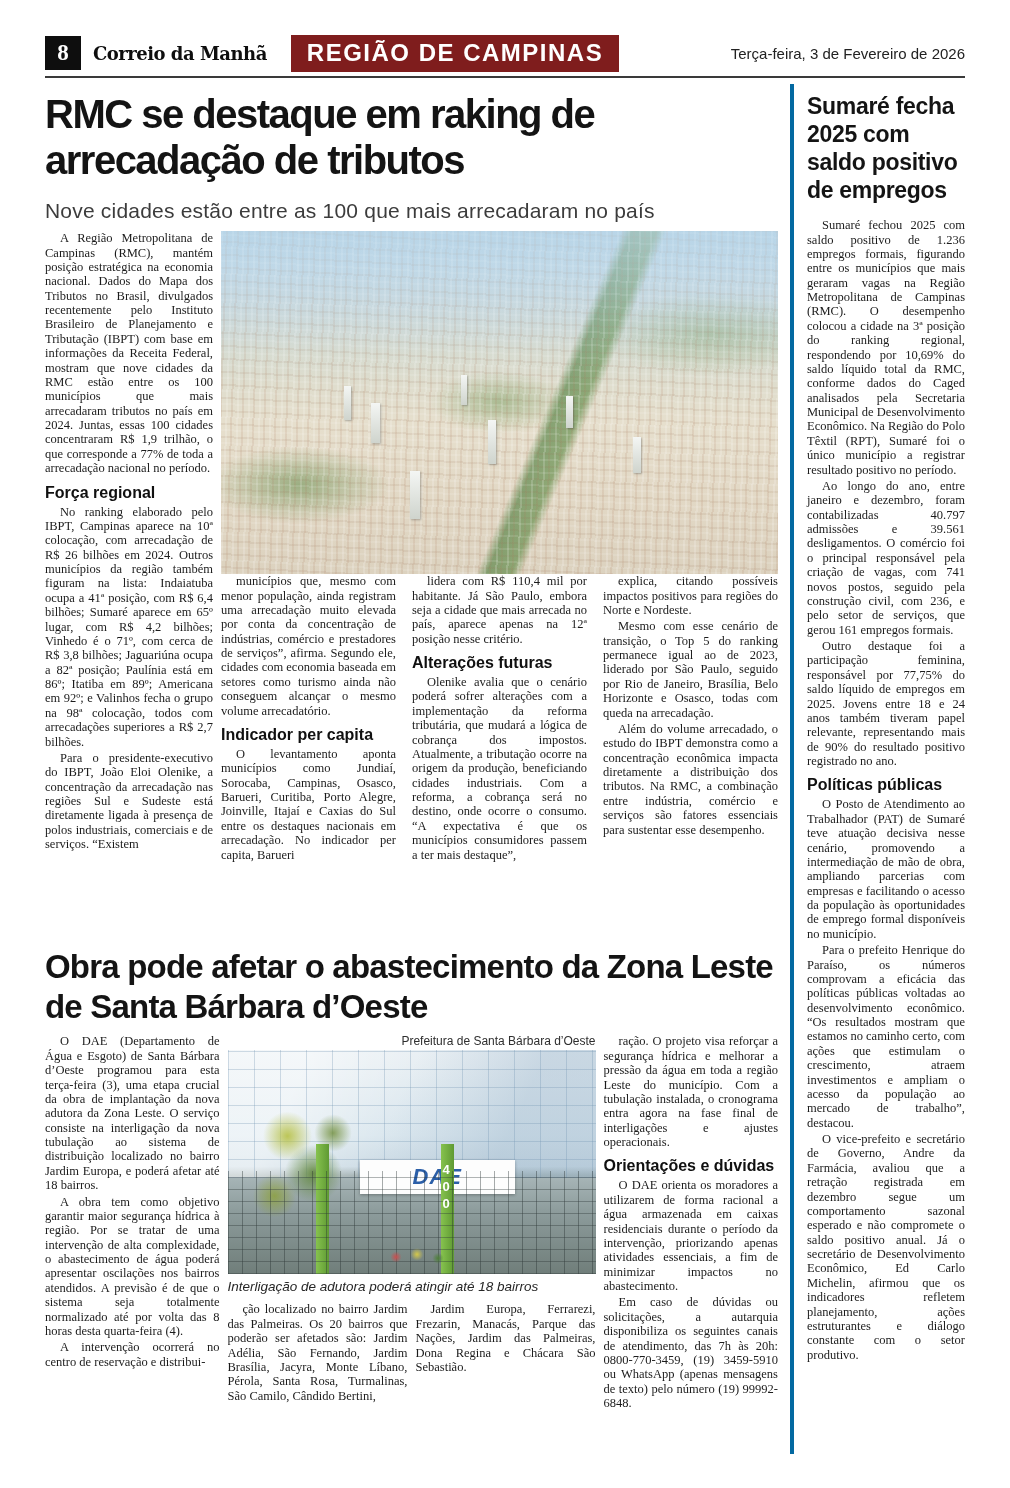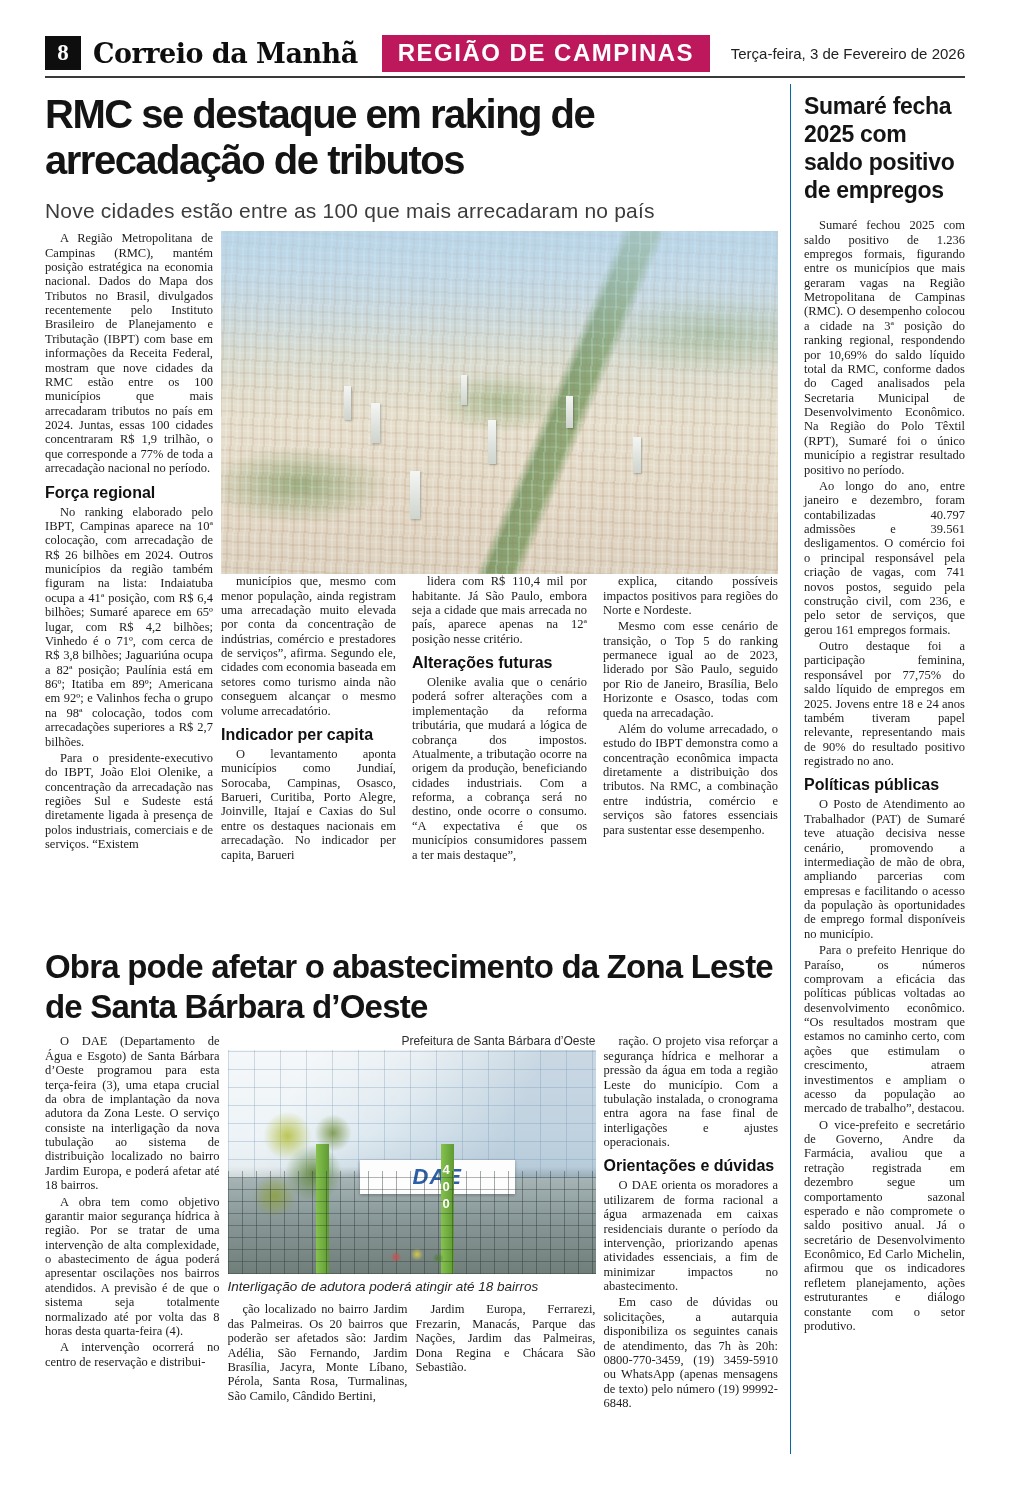--- a/index.html
+++ b/index.html
@@ -6,29 +6,29 @@
   html,body { background:#e9e9e9; }
   .page {
     width: 1010px; height: 1488px; margin: 0 auto; background: #ffffff;
     padding: 36px 45px 18px; position: relative; overflow: hidden;
     font-family: "Liberation Serif", serif; color:#1c1c1c;
   }
   
   .hdr { display:flex; align-items:center; height:42px; border-bottom:2px solid #3a3a3a; padding-bottom:6px; }
   .pagenum { background:#0e0e0e; color:#fff; width:36px; height:34px; display:flex; align-items:center; justify-content:center;
              font-family:"Liberation Serif",serif; font-weight:bold; font-size:23px; }
-  .paper { font-family:"DejaVu Serif",serif; font-weight:bold; font-size:27px; letter-spacing:-0.5px; margin-left:12px; color:#0e0e0e; }
-  .banner { background:#be185d; color:#fff; font-family:"Liberation Sans",sans-serif; font-weight:bold;
+  .paper { font-family:"DejaVu Serif",serif; font-weight:bold; font-size:18px; letter-spacing:-0.5px; margin-left:12px; color:#0e0e0e; }
+  .banner { background:#7f1d1d; color:#fff; font-family:"Liberation Sans",sans-serif; font-weight:bold;
             font-size:24px; letter-spacing:1.5px; padding:4px 16px 5px; margin-left:24px; }
   .hdr .sp { flex:1; }
   .edate { font-family:"Liberation Sans",sans-serif; font-size:15px; color:#222; }
   
   .wrap { display:flex; margin-top:6px; height:1370px; }
   .mainleft { width:745px; padding-right:12px; }
-  .sidebar { width:175px; border-left:1px solid #0369a1; padding-left:13px; overflow:hidden; }
+  .sidebar { width:175px; border-left:4px solid #0369a1; padding-left:13px; overflow:hidden; }
   
   .h1a { font-family:"Liberation Sans",sans-serif; font-weight:bold; font-size:40px; line-height:1.14;
          letter-spacing:-1.5px; color:#141414; margin:8px 0 16px; }
   .subhead1 { font-family:"Liberation Sans",sans-serif; font-size:21px; color:#3c3c3c; margin:0 0 8px; letter-spacing:0.2px; }
   .credit { font-family:"Liberation Sans",sans-serif; font-size:12px; color:#2e2e2e; text-align:right; margin-bottom:2px; }
   .a1body { display:flex; gap:8px; height:700px; }
   .col { width:180px; overflow:hidden; }
   .col p, .sidebar p { text-align:justify; font-size:12.5px; line-height:1.15; margin-bottom:2px; text-indent:15px; color:#1b1b1b; }
   .colhead { font-family:"Liberation Sans",sans-serif; font-weight:bold; font-size:16px; color:#101010; margin:8px 0 3px; }
   .a1right { width:557px; display:flex; flex-direction:column; }

